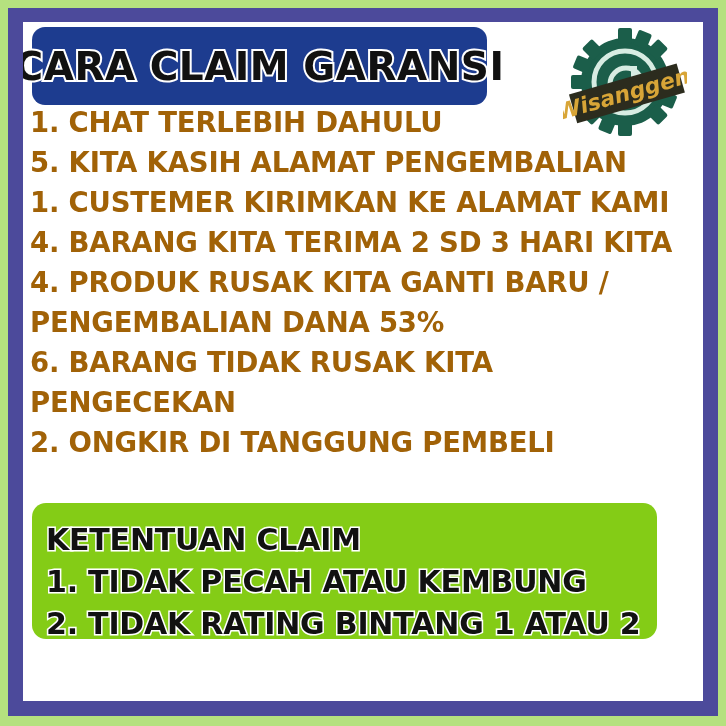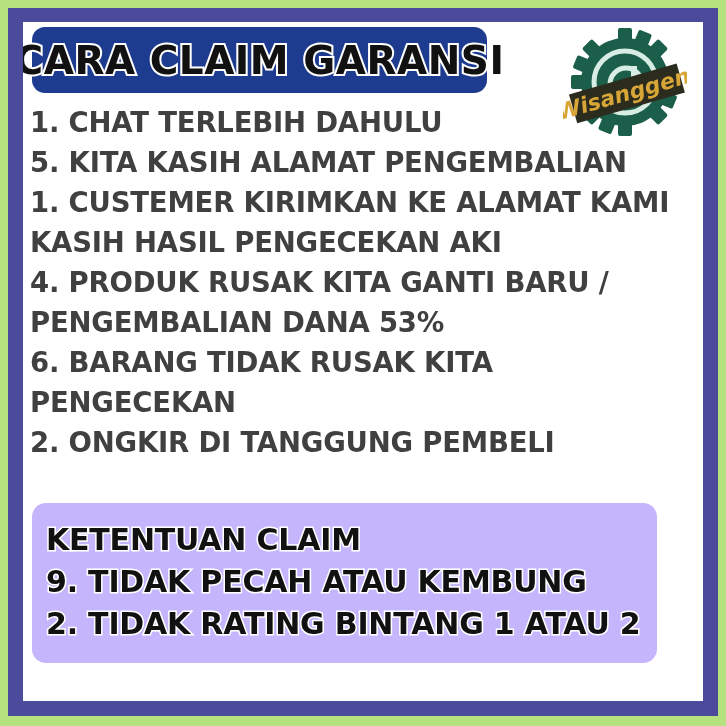--- a/index.html
+++ b/index.html
@@ -56,21 +56,21 @@
     left: 0;
     top: 0;
     width: 100%;
     height: 78px;
   }
   #title-banner {
     position: absolute;
     left: 9px;
     top: 5px;
     width: 455px;
-    height: 66px;
+    height: 78px;
     background: #1d3c8f;
     border-radius: 13px;
     display: flex;
     align-items: center;
     justify-content: center;
   }
   #title-text {
     font-family: "DejaVu Sans", sans-serif;
     font-weight: bold;
     font-size: 39px;
@@ -97,33 +97,33 @@
     position: absolute;
     left: 7px;
     top: 80px;
     right: 4px;
   }
   .step-line {
     font-family: "DejaVu Sans", sans-serif;
     font-weight: bold;
     font-size: 27.5px;
     line-height: 40px;
-    color: #404040;
+    color: #a16207;
     white-space: nowrap;
     letter-spacing: -0.2px;
   }
 
   
   #terms-box {
     position: absolute;
     left: 9px;
     top: 481px;
     width: 625px;
-    height: 160px;
-    background: #c4b5fd;
+    height: 136px;
+    background: #84cc16;
     border-radius: 14px;
     box-sizing: border-box;
     padding: 16px 0 0 14px;
   }
   .terms-line {
     font-family: "DejaVu Sans", sans-serif;
     font-weight: bold;
     font-size: 30px;
     line-height: 42px;
     color: #111111;
@@ -182,28 +182,28 @@
           </g>
         </svg>
       </div>
 
     </div>
 
     <div id="steps">
       <div class="step-line">1. CHAT TERLEBIH DAHULU</div>
       <div class="step-line">5. KITA KASIH ALAMAT PENGEMBALIAN</div>
       <div class="step-line">1. CUSTEMER KIRIMKAN KE ALAMAT KAMI</div>
-      <div class="step-line">KASIH HASIL PENGECEKAN AKI</div>
+      <div class="step-line">4. BARANG KITA TERIMA 2 SD 3 HARI KITA</div>
       <div class="step-line">4. PRODUK RUSAK KITA GANTI BARU /</div>
       <div class="step-line">PENGEMBALIAN DANA 53%</div>
       <div class="step-line">6. BARANG TIDAK RUSAK KITA</div>
       <div class="step-line">PENGECEKAN</div>
       <div class="step-line">2. ONGKIR DI TANGGUNG PEMBELI</div>
     </div>
 
     <div id="terms-box">
       <div class="terms-line">KETENTUAN CLAIM</div>
-      <div class="terms-line">9. TIDAK PECAH ATAU KEMBUNG</div>
+      <div class="terms-line">1. TIDAK PECAH ATAU KEMBUNG</div>
       <div class="terms-line">2. TIDAK RATING BINTANG 1 ATAU 2</div>
     </div>
 
   </div>
 </div>
 
 </body></html>

